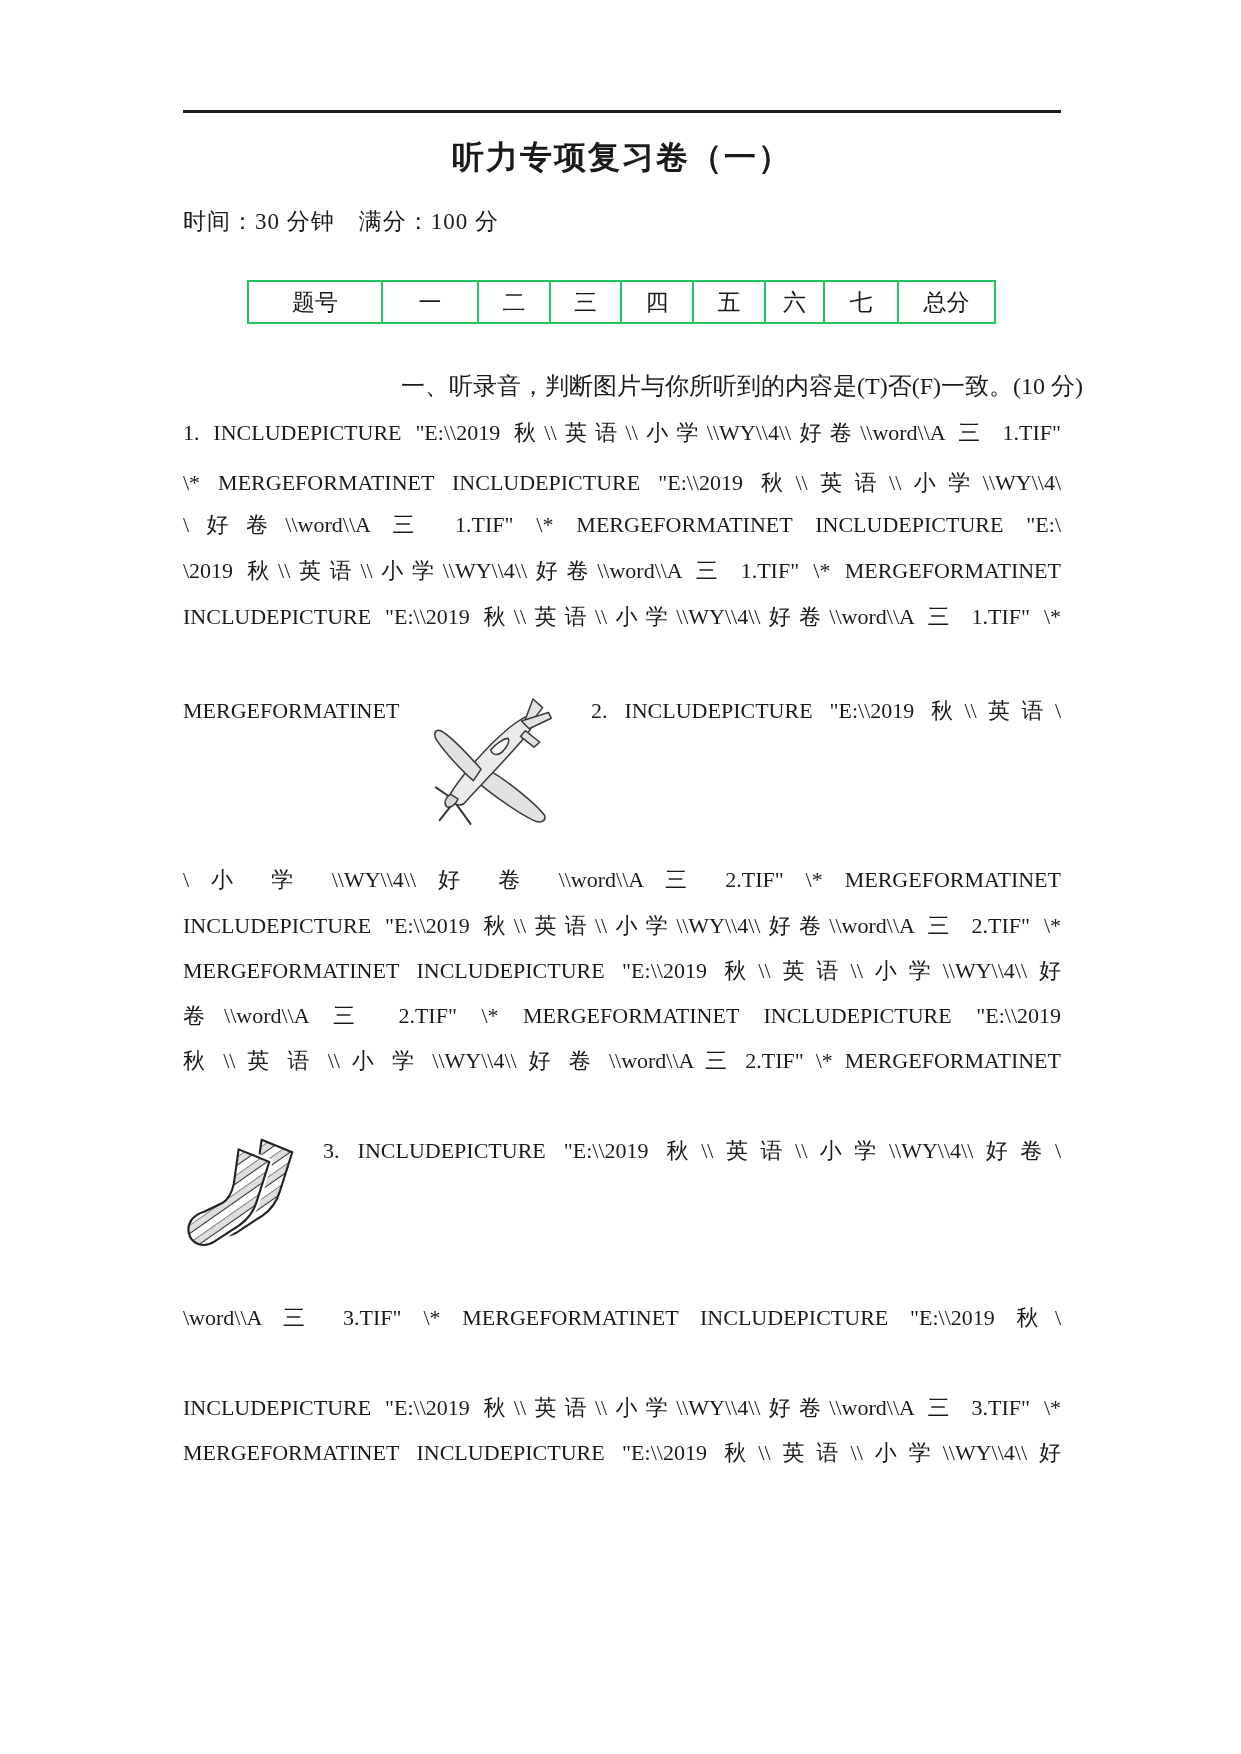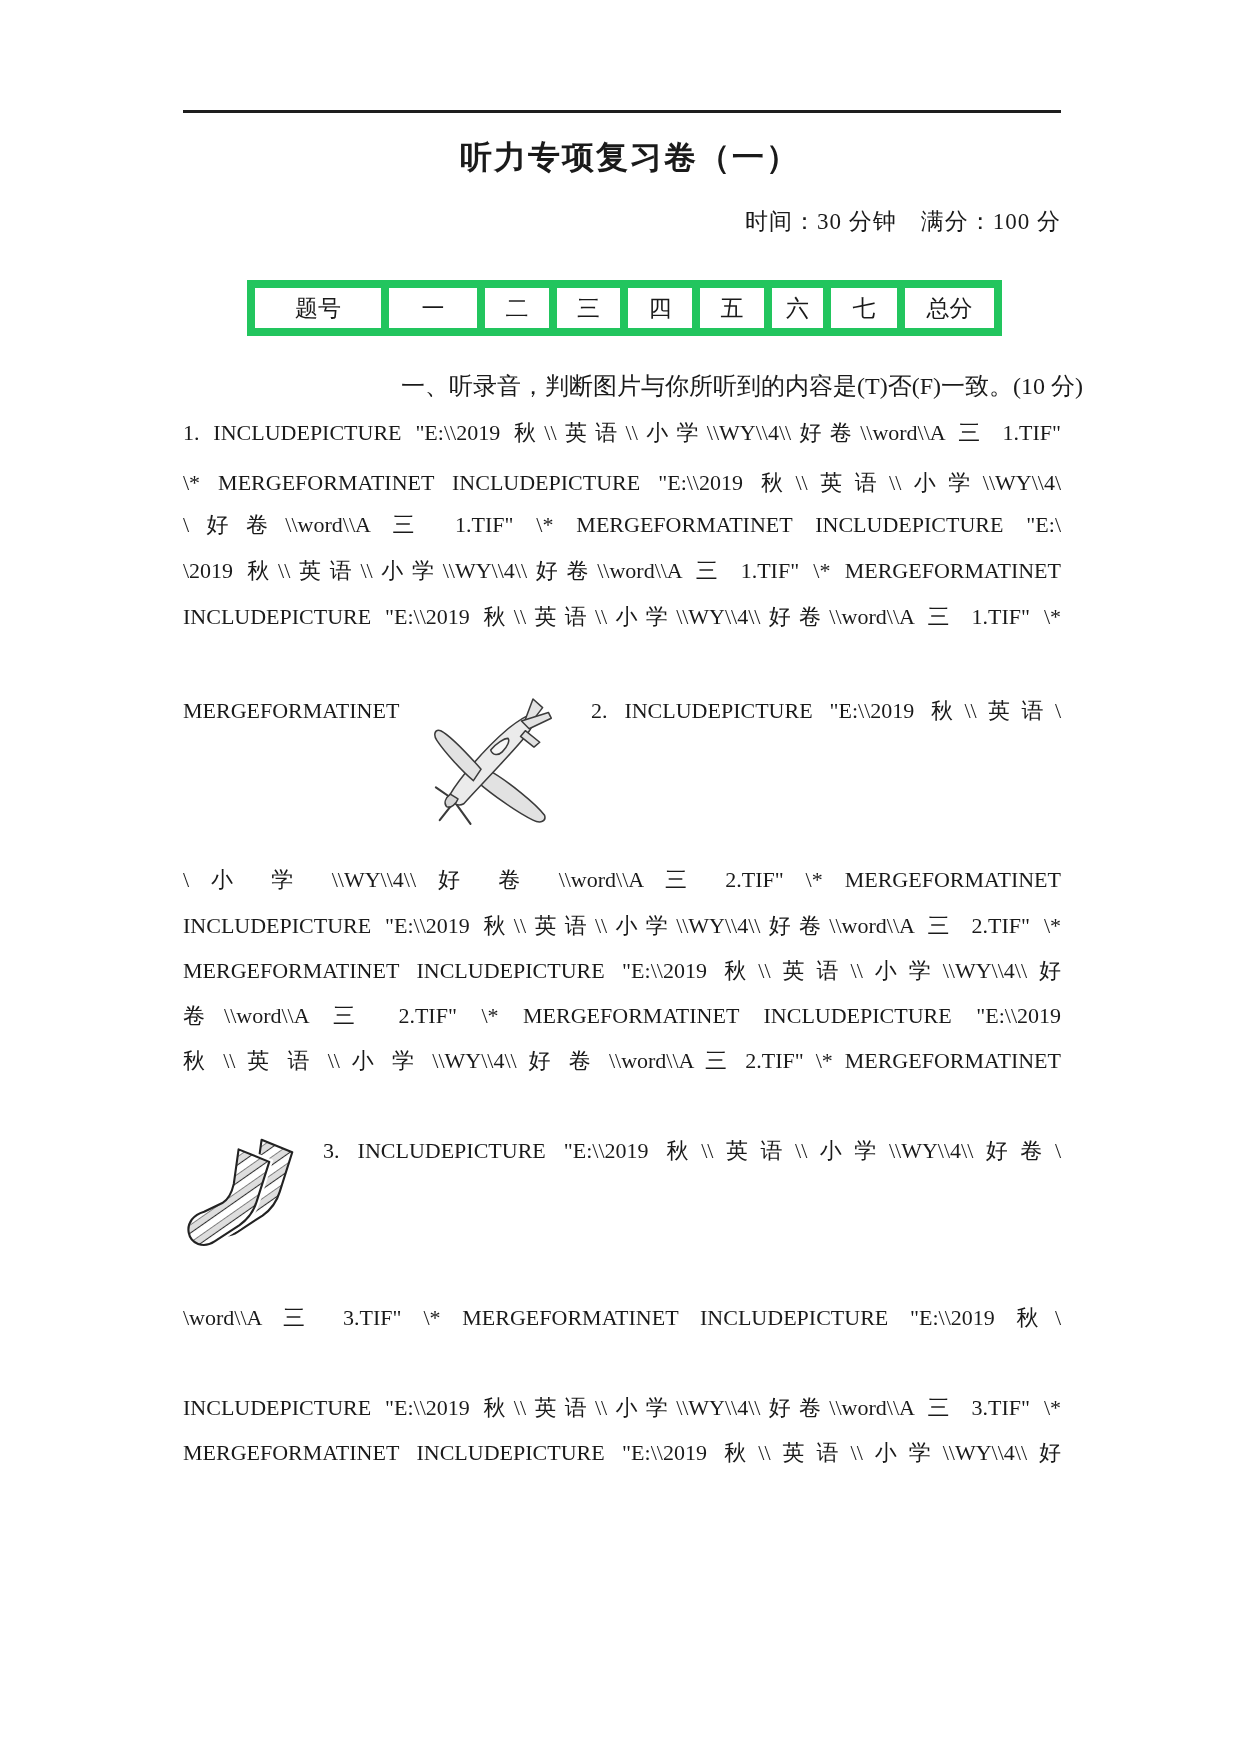--- a/index.html
+++ b/index.html
@@ -3,32 +3,32 @@
 <meta charset="utf-8">
 <style>
   html,body { margin:0; padding:0; background:#fff; }
   #page {
     position:relative; width:1241px; height:1754px; background:#ffffff;
     font-family:"Liberation Serif","DejaVu Serif",serif; color:#1a1a1a;
     overflow:hidden;
   }
   .rule { position:absolute; left:183px; top:110px; width:878px; height:3px; background:#1e1e1e; }
   .title {
-    position:absolute; left:191px; top:136px; width:878px; height:52px;
+    position:absolute; left:183px; top:136px; width:878px; height:52px;
     text-align:center; font-size:32px; font-weight:bold; letter-spacing:2px;
   }
   .info {
     position:absolute; left:183px; top:206px; width:878px;
-    text-align:right; font-size:23px; letter-spacing:1px;
+    font-size:23px; letter-spacing:1px;
   }
   table.score {
     position:absolute; left:247px; top:280px; border-collapse:collapse; table-layout:fixed;
   }
   table.score td {
-    border:8px solid #22c55e; height:40px; text-align:center;
+    border:2px solid #22c55e; height:40px; text-align:center;
     font-size:23px; padding:0 2px; overflow:hidden;
   }
   .heading {
     position:absolute; left:183px; top:368px; width:900px; height:36px;
     line-height:36px; font-size:24px; white-space:nowrap;text-align:right;
   }
   .bline {
     position:absolute; left:183px; width:878px; height:45px; line-height:45px;
     font-size:22px; text-align:justify; text-align-last:justify; overflow:hidden;
   }

